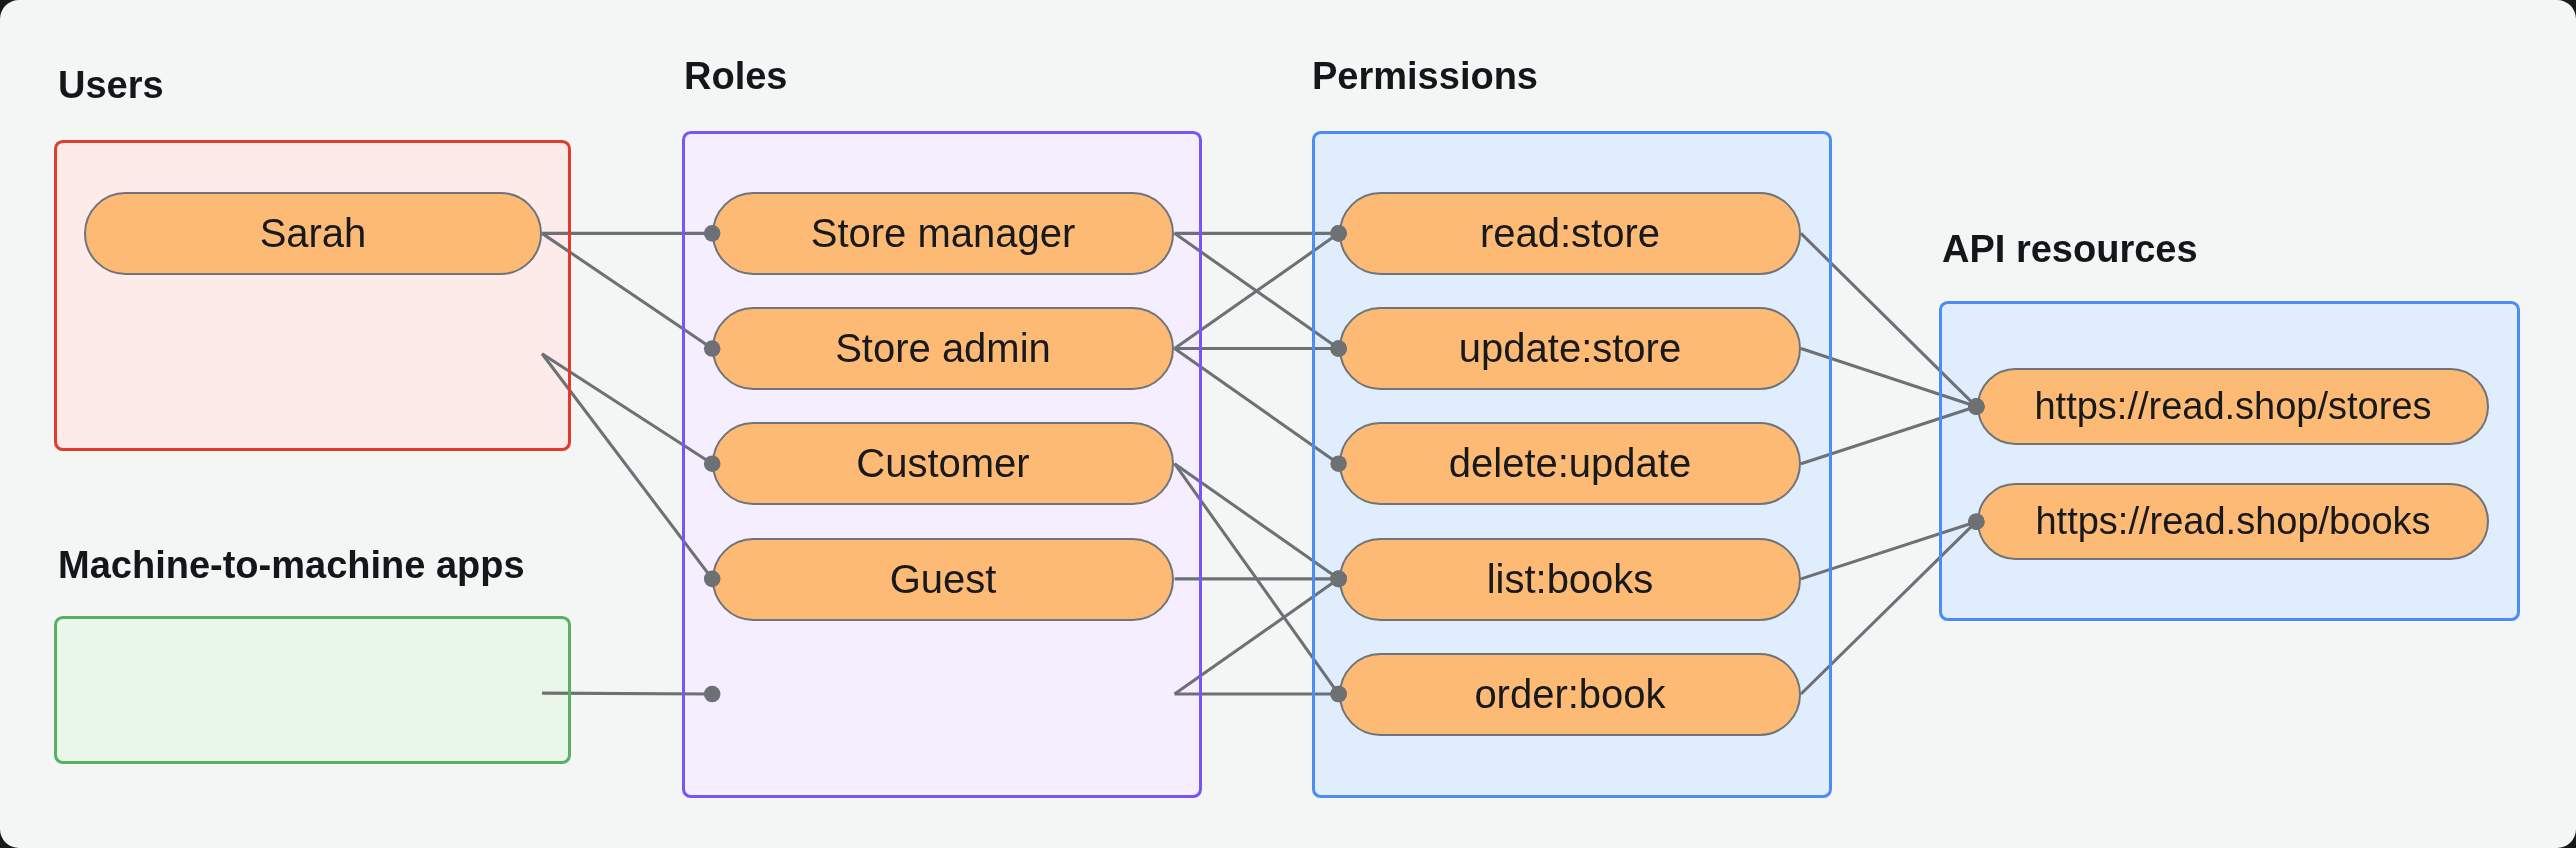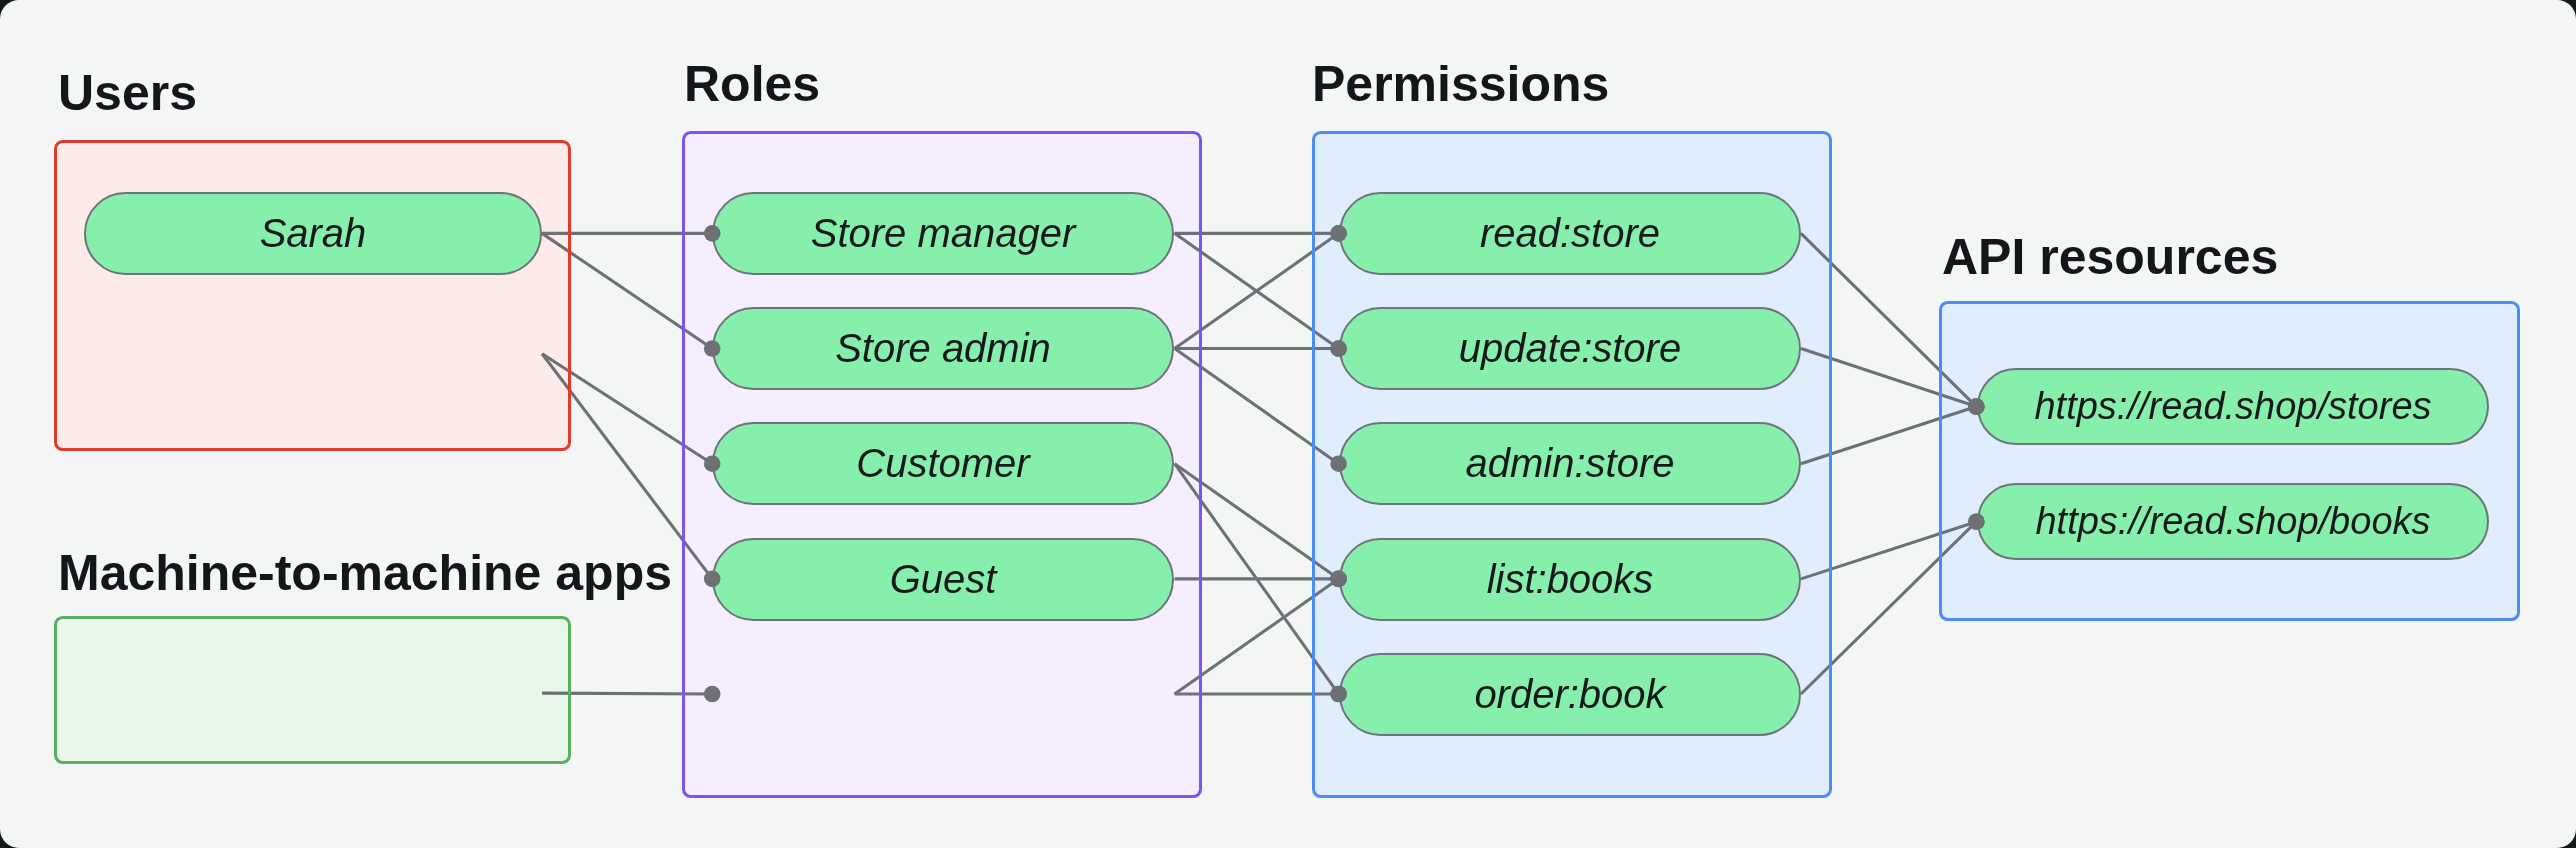--- a/index.html
+++ b/index.html
@@ -16,27 +16,27 @@
   svg.layer{display:block;}
   #layer-boxfill{z-index:1;}
   #svg-lines{z-index:2;}
   #layer-boxborder{z-index:3;}
   #layer-nodes{z-index:4;}
   #svg-dots{z-index:5;}
   #layer-labels{z-index:6;}
   .box-fill{position:absolute;border-radius:8.7px;}
   .box-border{position:absolute;border:3.5px solid;border-radius:8.7px;background:transparent;box-sizing:border-box;}
   .pill{
-    position:absolute;background:#86efac;border:2.6px solid #6f747a;border-radius:52px;
+    position:absolute;background:#fdba74;border:2.6px solid #6f747a;border-radius:52px;
     box-sizing:border-box;display:flex;align-items:center;justify-content:center;
-    font-size:40px;color:#17191d;white-space:nowrap;font-style:italic;
+    font-size:40px;color:#17191d;white-space:nowrap;
   }
   .pill-api{font-size:38px;}
   .section-label{
-    position:absolute;font-size:50px;font-weight:600;color:#14171a;white-space:nowrap;line-height:1.2;
+    position:absolute;font-size:38px;font-weight:600;color:#14171a;white-space:nowrap;line-height:1.2;
   }
 </style>
 </head>
 <body>
 
 <div class="page">
   <div id="layer-boxfill" class="layer">
       <div class="box-fill" style="left: 54px; top: 140px; width: 517px; height: 311px; background: rgb(252, 235, 233);"></div>
       <div class="box-fill" style="left: 54px; top: 616px; width: 517px; height: 148px; background: rgb(233, 246, 234);"></div>
       <div class="box-fill" style="left: 682px; top: 131px; width: 520px; height: 667px; background: rgb(244, 238, 254);"></div>
@@ -73,21 +73,21 @@
       <div class="box-border" style="left: 1939px; top: 301px; width: 581px; height: 320px; border-color: rgb(77, 139, 245);"></div>
     </div>
   <div id="layer-nodes" class="layer">
       <div class="pill" style="left: 84px; top: 192px; width: 458px; height: 83px;">Sarah</div>
       <div class="pill" style="left: 712px; top: 192px; width: 462px; height: 83px;">Store manager</div>
       <div class="pill" style="left: 712px; top: 307px; width: 462px; height: 83px;">Store admin</div>
       <div class="pill" style="left: 712px; top: 422px; width: 462px; height: 83px;">Customer</div>
       <div class="pill" style="left: 712px; top: 538px; width: 462px; height: 83px;">Guest</div>
       <div class="pill" style="left: 1339px; top: 192px; width: 462px; height: 83px;">read:store</div>
       <div class="pill" style="left: 1339px; top: 307px; width: 462px; height: 83px;">update:store</div>
-      <div class="pill" style="left: 1339px; top: 422px; width: 462px; height: 83px;">admin:store</div>
+      <div class="pill" style="left: 1339px; top: 422px; width: 462px; height: 83px;">delete:update</div>
       <div class="pill" style="left: 1339px; top: 538px; width: 462px; height: 83px;">list:books</div>
       <div class="pill" style="left: 1339px; top: 653px; width: 462px; height: 83px;">order:book</div>
       <div class="pill pill-api" style="left: 1977px; top: 368px; width: 512px; height: 77px;">https://read.shop/stores</div>
       <div class="pill pill-api" style="left: 1977px; top: 483px; width: 512px; height: 77px;">https://read.shop/books</div>
     </div>
   <svg id="svg-dots" class="layer" width="2576" height="848" viewBox="0 0 2952 972">
       <circle cx="816" cy="267.5" r="9.5" fill="#6d7176"></circle>
       <circle cx="816" cy="399.5" r="9.5" fill="#6d7176"></circle>
       <circle cx="816" cy="531.5" r="9.5" fill="#6d7176"></circle>
       <circle cx="816" cy="663.5" r="9.5" fill="#6d7176"></circle>

